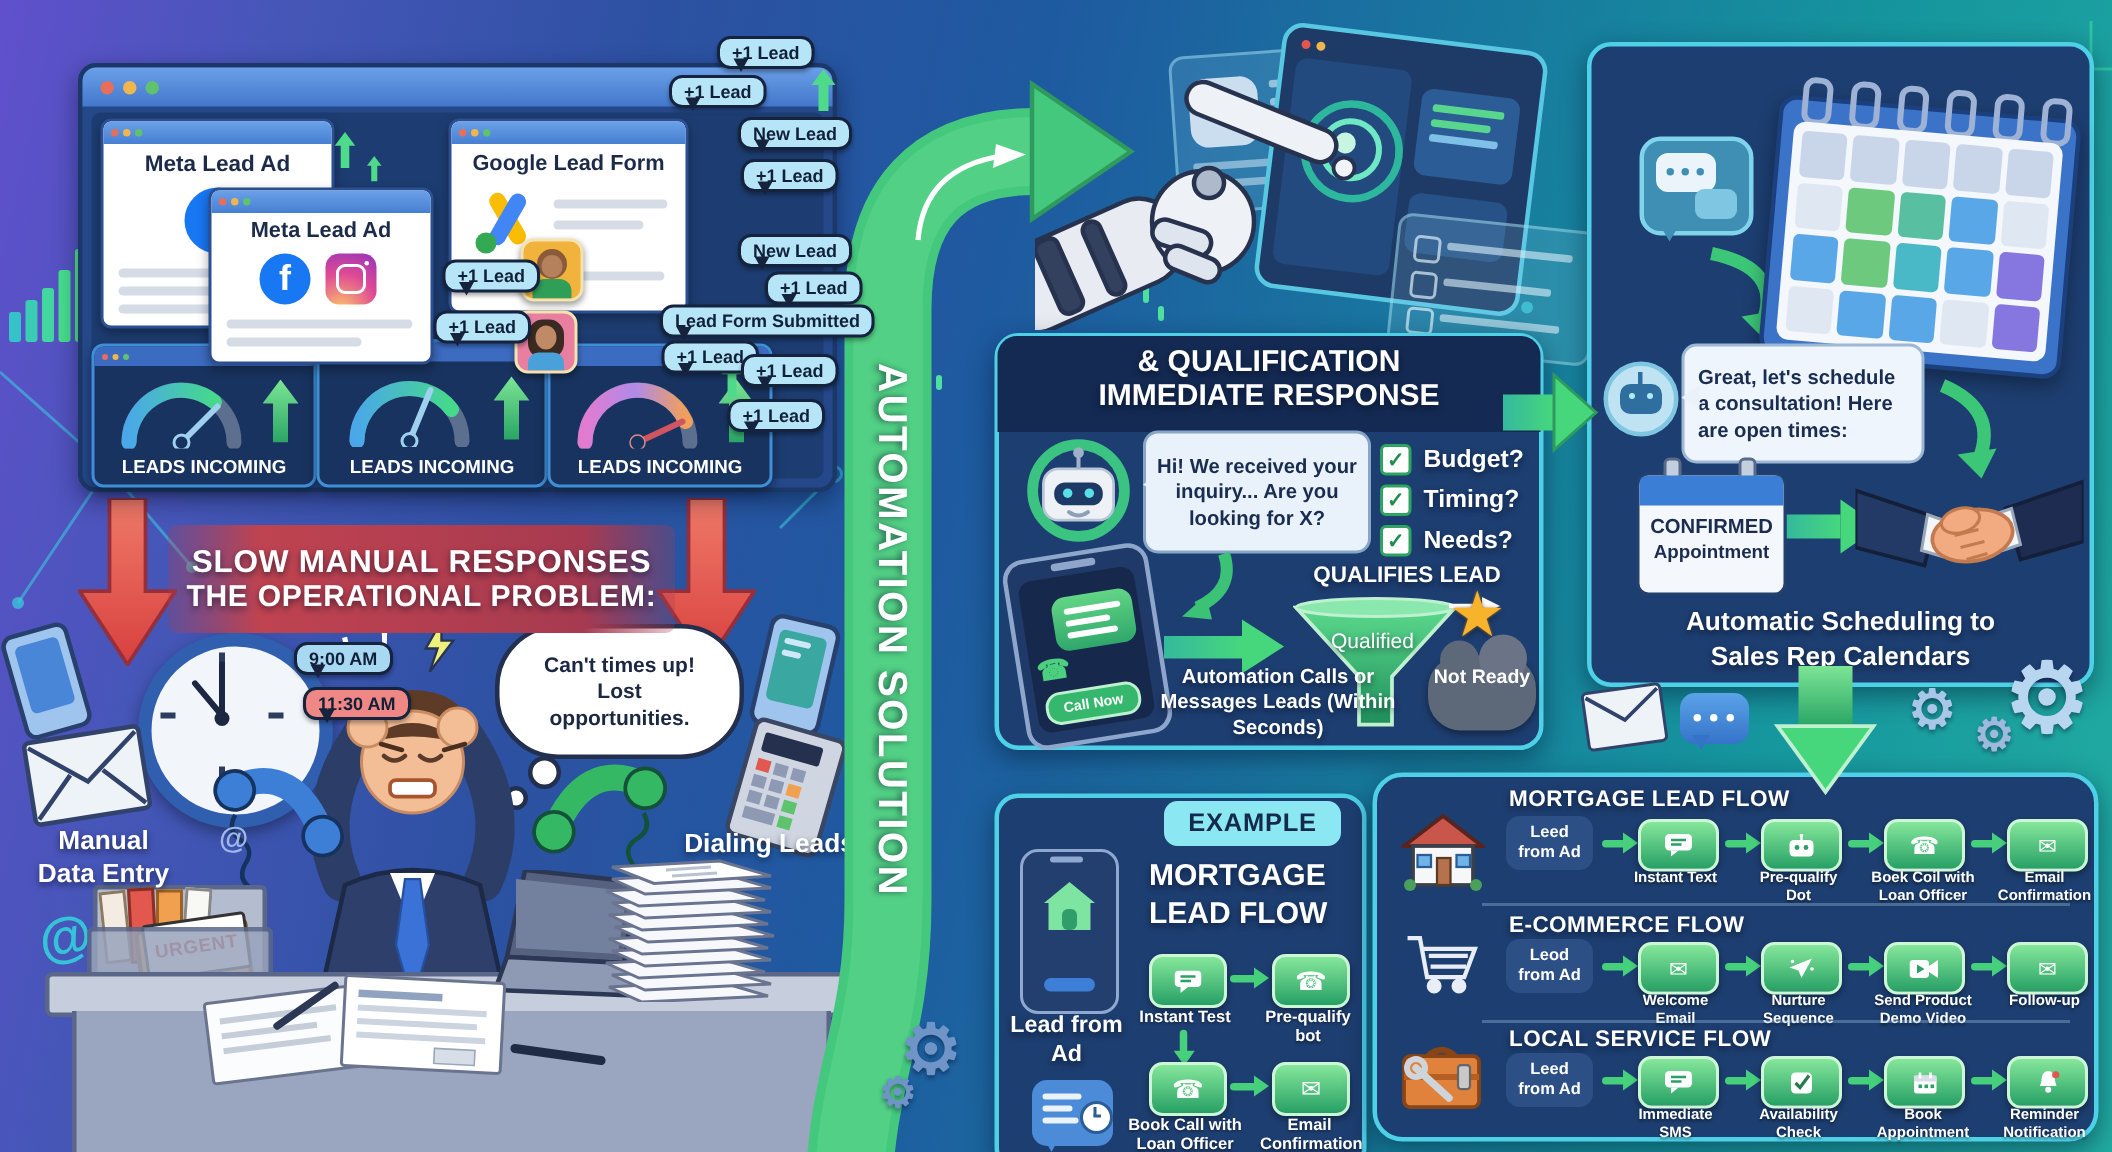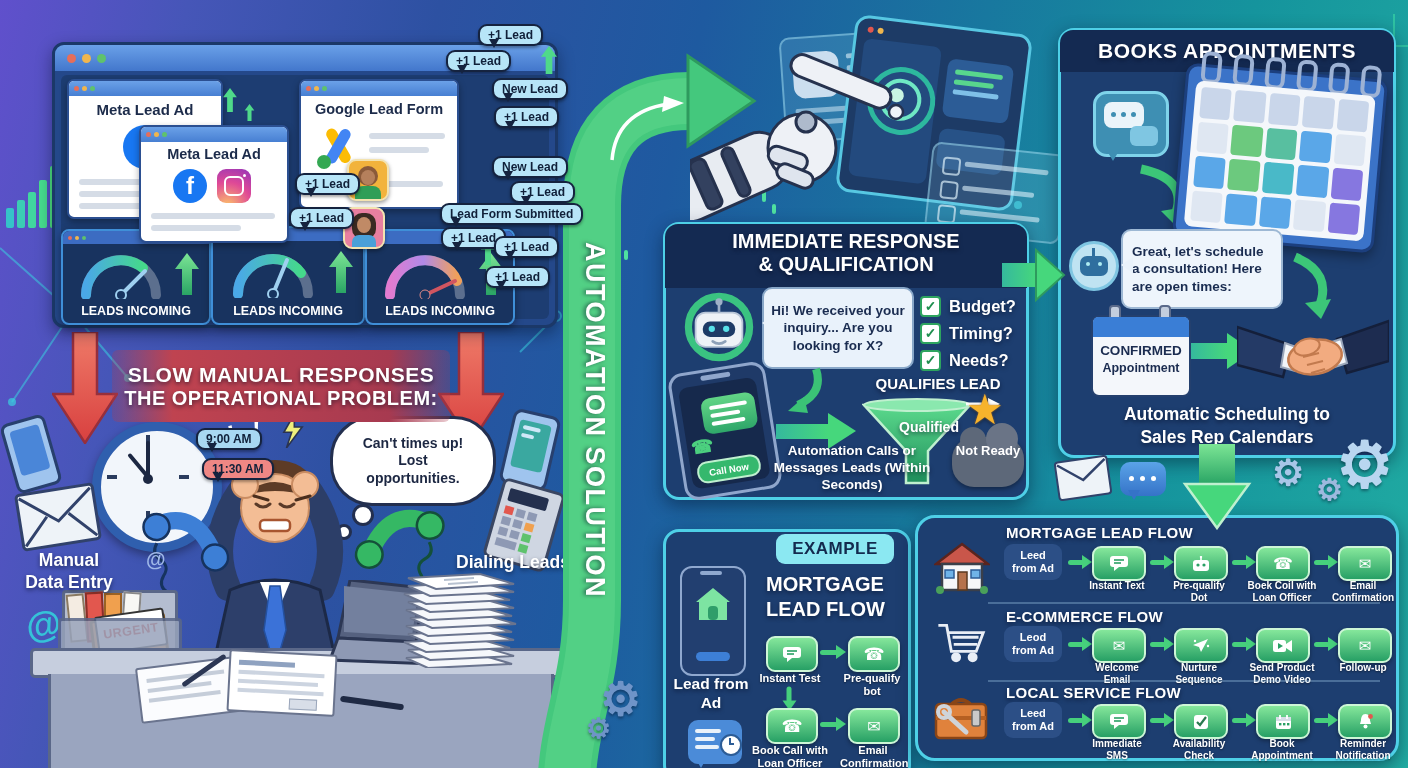--- a/index.html
+++ b/index.html
@@ -456,22 +456,22 @@
     <rect x="78" y="120" width="40" height="17" rx="8" fill="#dfe5ee" transform="rotate(18 98 128)"></rect>
     <rect x="86" y="138" width="38" height="16" rx="8" fill="#dfe5ee" transform="rotate(22 105 146)"></rect>
     <rect x="98" y="40" width="106" height="22" rx="11" fill="#eef1f6" transform="rotate(22 150 51)"></rect>
     <circle cx="116" cy="92" r="10" fill="#aebacc"></circle>
   </g>
   <circle cx="206" cy="82" r="7" fill="#f0f3f8" stroke="#26324e" stroke-width="2.5"></circle>
 </svg>
 
 <div class="panel" style="left:663px;top:222px;width:360px;height:272px">
   <div class="phead ts" style="height:58px;padding-top:6px">
+    <div style="font-size:20px">&amp; QUALIFICATION</div>
     <div style="font-size:20px">IMMEDIATE RESPONSE</div>
-    <div style="font-size:20px">&amp; QUALIFICATION</div>
   </div>
   <div class="a" style="left:16px;top:66px;width:74px;height:72px">
     <svg width="74" height="72" viewBox="0 0 80 80">
       <circle cx="40" cy="40" r="34" fill="none" stroke="#3ed183" stroke-width="8" opacity=".9"></circle>
       <rect x="14" y="24" width="52" height="38" rx="11" fill="#eef2f7" stroke="#b9c6d8" stroke-width="2"></rect>
       <line x1="40" y1="24" x2="40" y2="14" stroke="#9fb0c8" stroke-width="3"></line>
           <circle cx="40" cy="12" r="4" fill="#9fb0c8"></circle>
       <rect x="22" y="34" width="36" height="17" rx="8" fill="#1d3a66"></rect>
       <circle cx="32" cy="42" r="3.5" fill="#58e0e8"></circle>
           <circle cx="48" cy="42" r="3.5" fill="#58e0e8"></circle>
@@ -513,41 +513,40 @@
   <sv class="a"></sv>
   <svg class="a" style="left:110px;top:186px" width="82" height="40" viewBox="0 0 82 40">
     <rect x="0" y="13" width="52" height="15" fill="url(#grn)"></rect>
     <polygon points="52,2 52,38 80,20" fill="#46d77c"></polygon>
   </svg>
   <div class="a w ts" style="left:192px;top:150px;width:160px;text-align:center;font-weight:700;font-size:15px">QUALIFIES LEAD</div>
   <svg class="a" style="left:196px;top:172px" width="110" height="94" viewBox="0 0 110 94">
     <polygon points="2,8 108,8 66,54 66,86 44,86 44,54" fill="url(#funl)" stroke="#bff0cf" stroke-width="2.5"></polygon>
     <ellipse cx="55" cy="8" rx="53" ry="6" fill="#8ae8ae" stroke="#bff0cf" stroke-width="2"></ellipse>
   </svg>
-  <div class="a w ts" style="left:218px;top:194px;width:90px;text-align:center;font-weight:700;font-size:14px">Qualified</div>
+  <div class="a w ts" style="left:204px;top:194px;width:90px;text-align:center;font-weight:400;font-size:14px">Qualified</div>
   <svg class="a" style="left:300px;top:172px" width="34" height="14" viewBox="0 0 34 14">
     <line x1="0" y1="7" x2="22" y2="7" stroke="#fff" stroke-width="3"></line>
         <polygon points="22,1 34,7 22,13" fill="#fff"></polygon>
   </svg>
   <div class="a" style="left:300px;top:160px;font-size:42px;color:#f7b32c;text-shadow:0 0 2px #c87f1f,0 2px 4px rgba(0,0,0,.4)">★</div>
   <div class="a" style="left:286px;top:212px;width:72px;height:50px;background:#5d6879;border-radius:22px;box-shadow:0 2px 5px rgba(0,0,0,.4)">
     <span class="a dot" style="left:8px;top:-10px;width:26px;height:26px;background:#5d6879"></span>
     <span class="a dot" style="left:34px;top:-14px;width:32px;height:32px;background:#6a7486"></span>
     <div class="a w" style="left:0;top:6px;width:72px;text-align:center;font-weight:700;font-size:13px;line-height:1.3">Not Ready</div>
   </div>
   <div class="a w ts" style="left:102px;top:218px;width:168px;text-align:center;font-weight:700;font-size:13.5px;line-height:1.25">Automation Calls or Messages Leads (Within Seconds)</div>
 </div>
 
 <svg class="a" style="left:1002px;top:246px;z-index:8" width="64" height="58" viewBox="0 0 64 58">
   <rect x="0" y="17" width="34" height="24" fill="url(#grn)"></rect>
   <polygon points="34,4 34,54 62,29" fill="#46d77c" stroke="#2e9a5e" stroke-width="2"></polygon>
 </svg>
 
 <div class="panel" style="left:1058px;top:28px;width:332px;height:424px">
-  <div class="phead ts" style="height:42px;line-height:42px;font-size:21px;letter-spacing:.5px">BOOKS APPOINTMENTS</div>
   <div class="a" style="left:32px;top:60px;width:70px;height:60px;background:#3e8fb3;border:3px solid #7fd3ea;border-radius:14px">
     <span class="a" style="left:8px;top:8px;width:40px;height:26px;background:#eaf4fa;border-radius:8px"></span>
     <span class="a dot" style="left:15px;top:18px;width:5px;height:5px;background:#3e8fb3"></span>
     <span class="a dot" style="left:25px;top:18px;width:5px;height:5px;background:#3e8fb3"></span>
     <span class="a dot" style="left:35px;top:18px;width:5px;height:5px;background:#3e8fb3"></span>
     <span class="a" style="left:34px;top:32px;width:28px;height:20px;background:#7fc6e2;border-radius:6px"></span>
     <span class="a" style="left:10px;bottom:-14px;border:7px solid transparent;border-top:12px solid #3e8fb3"></span>
   </div>
   <svg class="a" style="left:72px;top:132px" width="62" height="66" viewBox="0 0 62 66">
     <path d="M8,6 Q56,16 42,52" stroke="#3cc678" stroke-width="9" fill="none"></path>

